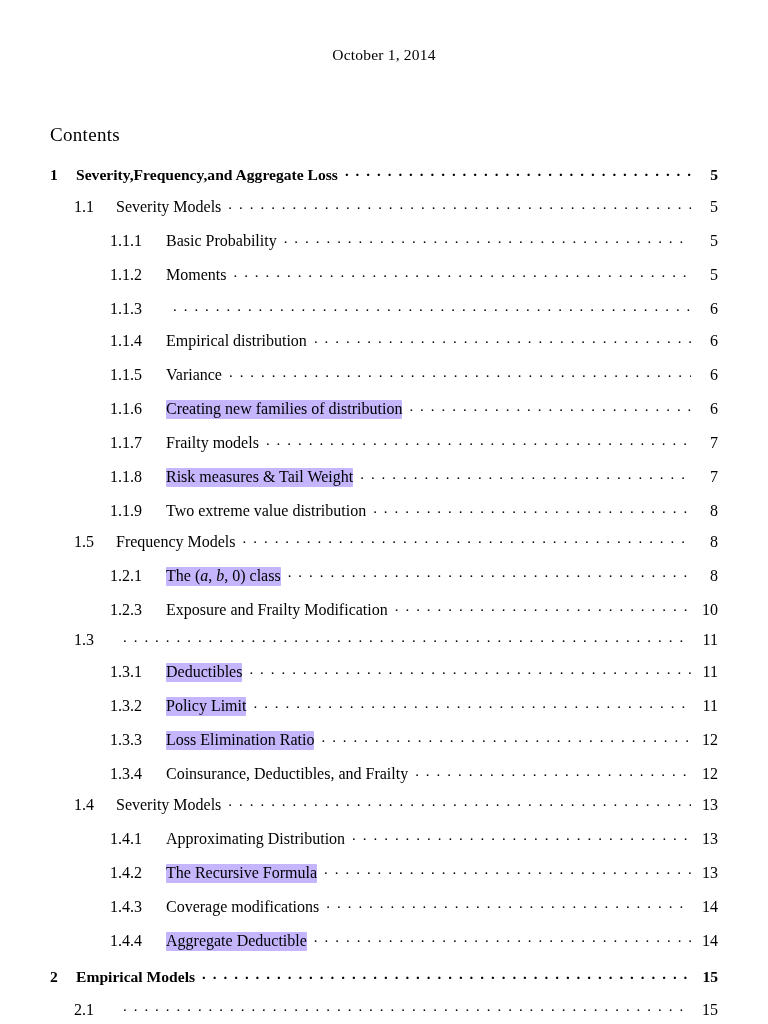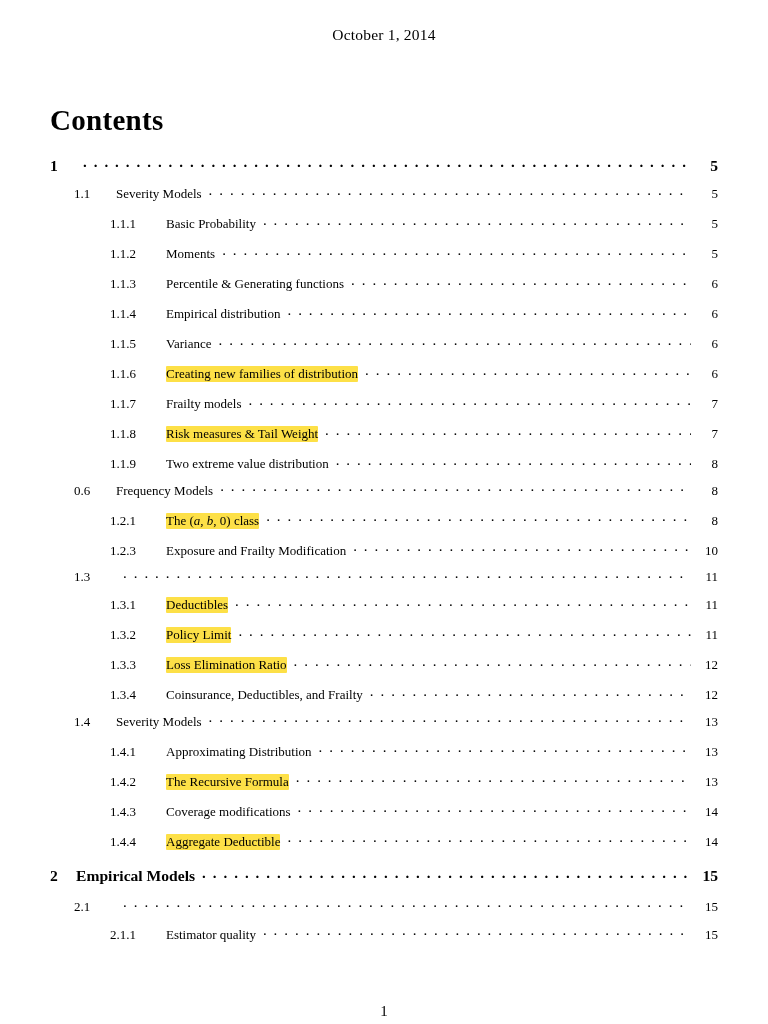--- a/index.html
+++ b/index.html
@@ -18,37 +18,37 @@
   .page {
     position: relative;
     width: 768px;
     height: 1024px;
     box-sizing: border-box;
     padding: 0 50px;
   }
   .doc-date {
     text-align: center;
     font-size: 15.5px;
-    margin-top: 26px;
+    margin-top: 46px;
     letter-spacing: 0.2px;
   }
   .contents-title {
-    font-size: 29px;
-    font-weight: bold;
+    font-size: 19px;
+    font-weight: normal;
     margin-top: 60px;
     margin-bottom: 18px;
     letter-spacing: 0.3px;
   }
   .toc {
     margin-top: 10px;
   }
   .toc-row {
     display: flex;
     align-items: baseline;
-    font-size: 13px;
+    font-size: 16px;
     line-height: 1.0;
     margin-bottom: 9.5px;
     white-space: nowrap;
   }
   .lvl-chapter {
     font-weight: bold;
     font-size: 15.6px;
     margin-top: 16px;
     margin-bottom: 12px;
   }
@@ -66,21 +66,21 @@
   .lvl-chapter .num {
     width: 26px;
   }
   .indent-section { padding-left: 24px; }
   .indent-sub { padding-left: 60px; margin-top: 13px; }
   .label {
     flex: 0 0 auto;
     padding: 1px 0 2px 0;
   }
   .hl {
-    background: #fde047;
+    background: #c4b5fd;
     border-radius: 1px;
   }
   .leader {
     flex: 1 1 auto;
     overflow: hidden;
     margin: 0 5px 0 7px;
     position: relative;
     height: 1em;
   }
   .leader::after {
@@ -117,20 +117,21 @@
 
 <div class="page">
 
   <div class="doc-date">October 1, 2014</div>
 
   <div class="contents-title">Contents</div>
 
   <div class="toc" id="toc-list">
       <div class="toc-row lvl-chapter">
         <span class="num">1</span>
+        <span class="label">Severity,Frequency,and Aggregate Loss</span>
         <span class="leader"></span>
         <span class="page-no">5</span>
       </div>
       <div class="toc-row lvl-section indent-section">
         <span class="num">1.1</span>
         <span class="label">Severity Models</span>
         <span class="leader"></span>
         <span class="page-no">5</span>
       </div>
       <div class="toc-row lvl-sub indent-sub">
@@ -140,21 +141,20 @@
         <span class="page-no">5</span>
       </div>
       <div class="toc-row lvl-sub indent-sub">
         <span class="num">1.1.2</span>
         <span class="label">Moments</span>
         <span class="leader"></span>
         <span class="page-no">5</span>
       </div>
       <div class="toc-row lvl-sub indent-sub">
         <span class="num">1.1.3</span>
-        <span class="label">Percentile &amp; Generating functions</span>
         <span class="leader"></span>
         <span class="page-no">6</span>
       </div>
       <div class="toc-row lvl-sub indent-sub">
         <span class="num">1.1.4</span>
         <span class="label">Empirical distribution</span>
         <span class="leader"></span>
         <span class="page-no">6</span>
       </div>
       <div class="toc-row lvl-sub indent-sub">
@@ -181,21 +181,21 @@
         <span class="leader"></span>
         <span class="page-no">7</span>
       </div>
       <div class="toc-row lvl-sub indent-sub">
         <span class="num">1.1.9</span>
         <span class="label">Two extreme value distribution</span>
         <span class="leader"></span>
         <span class="page-no">8</span>
       </div>
       <div class="toc-row lvl-section indent-section">
-        <span class="num">0.6</span>
+        <span class="num">1.5</span>
         <span class="label">Frequency Models</span>
         <span class="leader"></span>
         <span class="page-no">8</span>
       </div>
       <div class="toc-row lvl-sub indent-sub">
         <span class="num">1.2.1</span>
         <span class="label hl">The (<span class="math-it">a</span>, <span class="math-it">b</span>, 0) class</span>
         <span class="leader"></span>
         <span class="page-no">8</span>
       </div>

